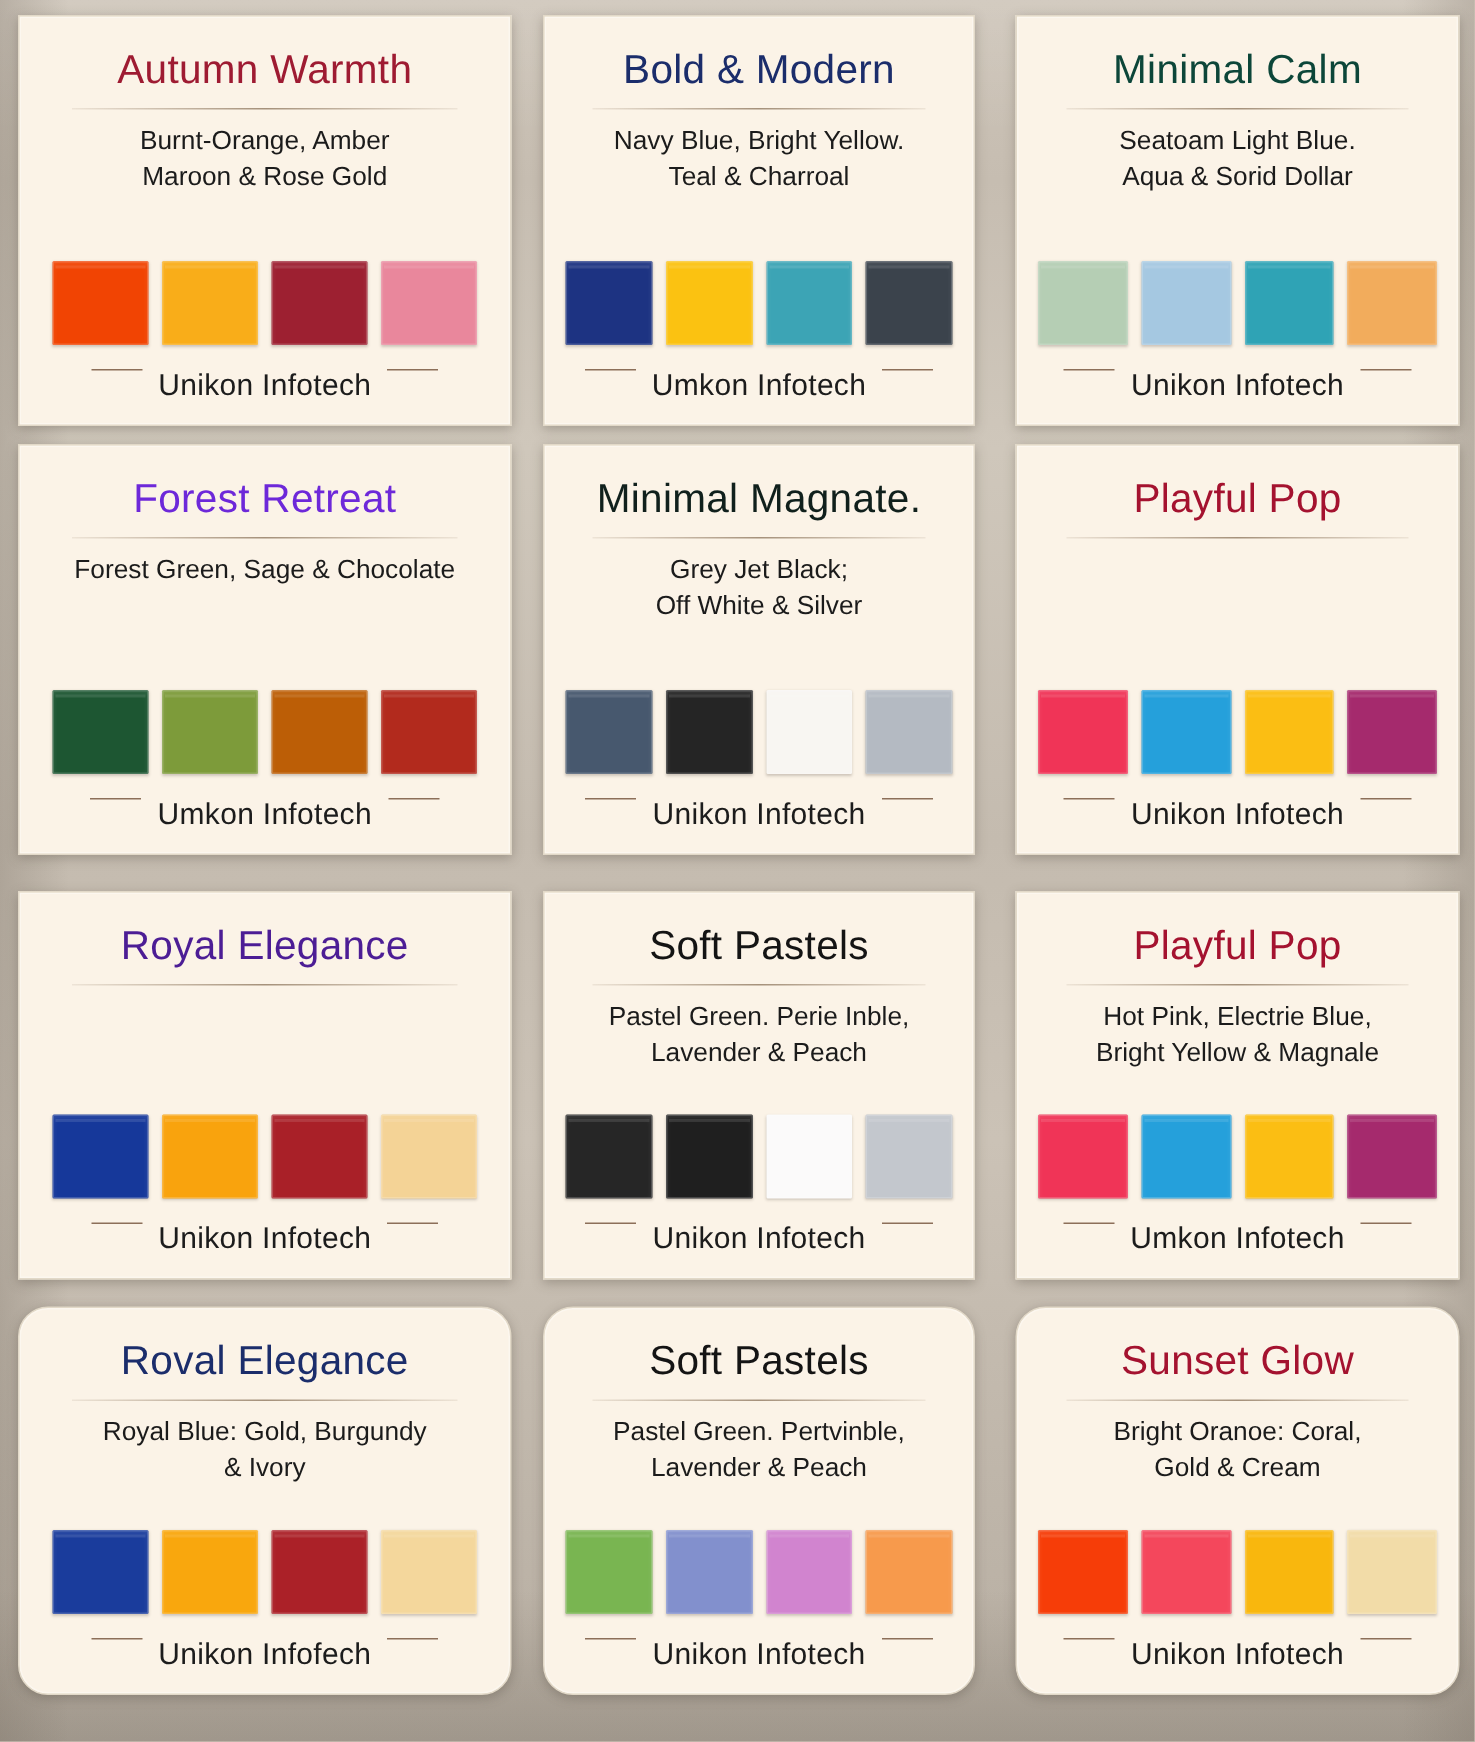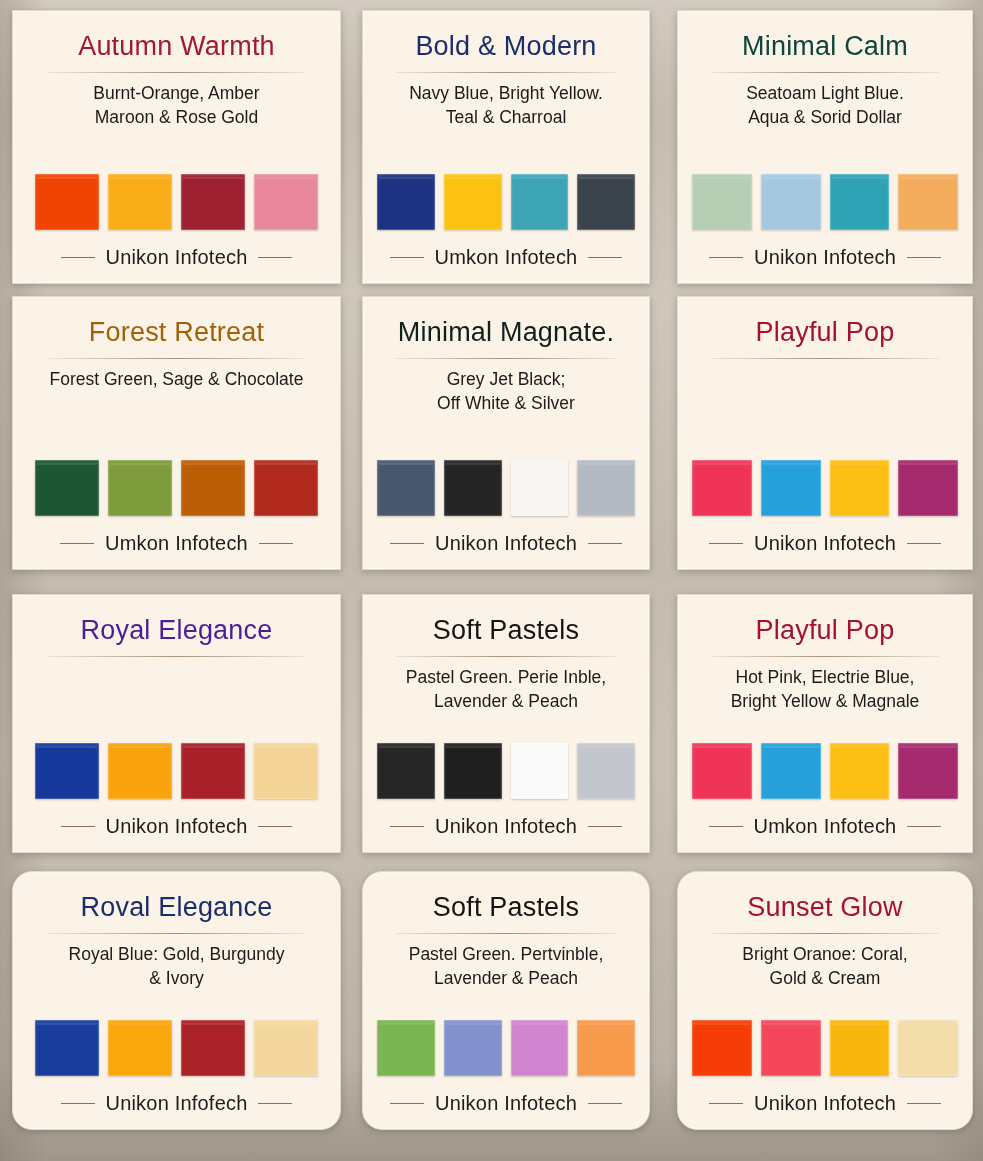--- a/index.html
+++ b/index.html
@@ -128,21 +128,20 @@
   .swatch::after {
     content: "";
     position: absolute;
     left: 2px; right: 2px; top: 3px;
     height: 2px;
     background: rgba(255,255,255,0.10);
   }
 
   .footer {
     display: flex;
-    align-items: center;
     justify-content: center;
     gap: 11px;
     width: 100%;
     margin-top: 16px;
     margin-bottom: 2px;
   }
   .foot-rule {
     height: 1px;
     width: 34px;
     background: #8c6f59;
@@ -217,21 +216,21 @@
       <div class="footer">
         <div class="foot-rule"></div>
         <div class="foot-text">Unikon Infotech</div>
         <div class="foot-rule"></div>
       </div>
     </div>
   </div>
 
   <div class="cell col1 r2">
     <div class="card">
-      <div class="card-title" style="color: #a16207;">Forest Retreat</div>
+      <div class="card-title" style="color: #6d28d9;">Forest Retreat</div>
       <div class="title-rule"></div>
       <div class="card-sub">Forest Green, Sage &amp; Chocolate</div>
       <div class="swatches">
         <div class="swatch" style="background: rgb(29, 86, 50);"></div>
         <div class="swatch" style="background: rgb(125, 155, 58);"></div>
         <div class="swatch" style="background: rgb(188, 94, 6);"></div>
         <div class="swatch" style="background: rgb(178, 42, 29);"></div>
       </div>
       <div class="footer">
         <div class="foot-rule"></div>

